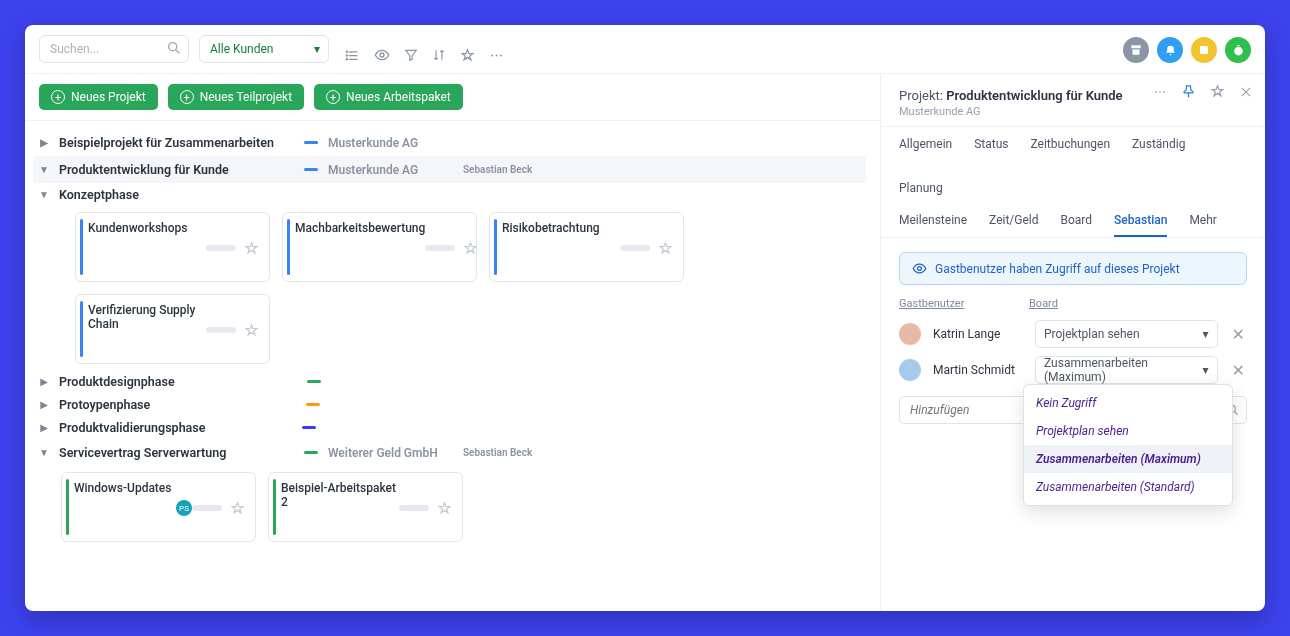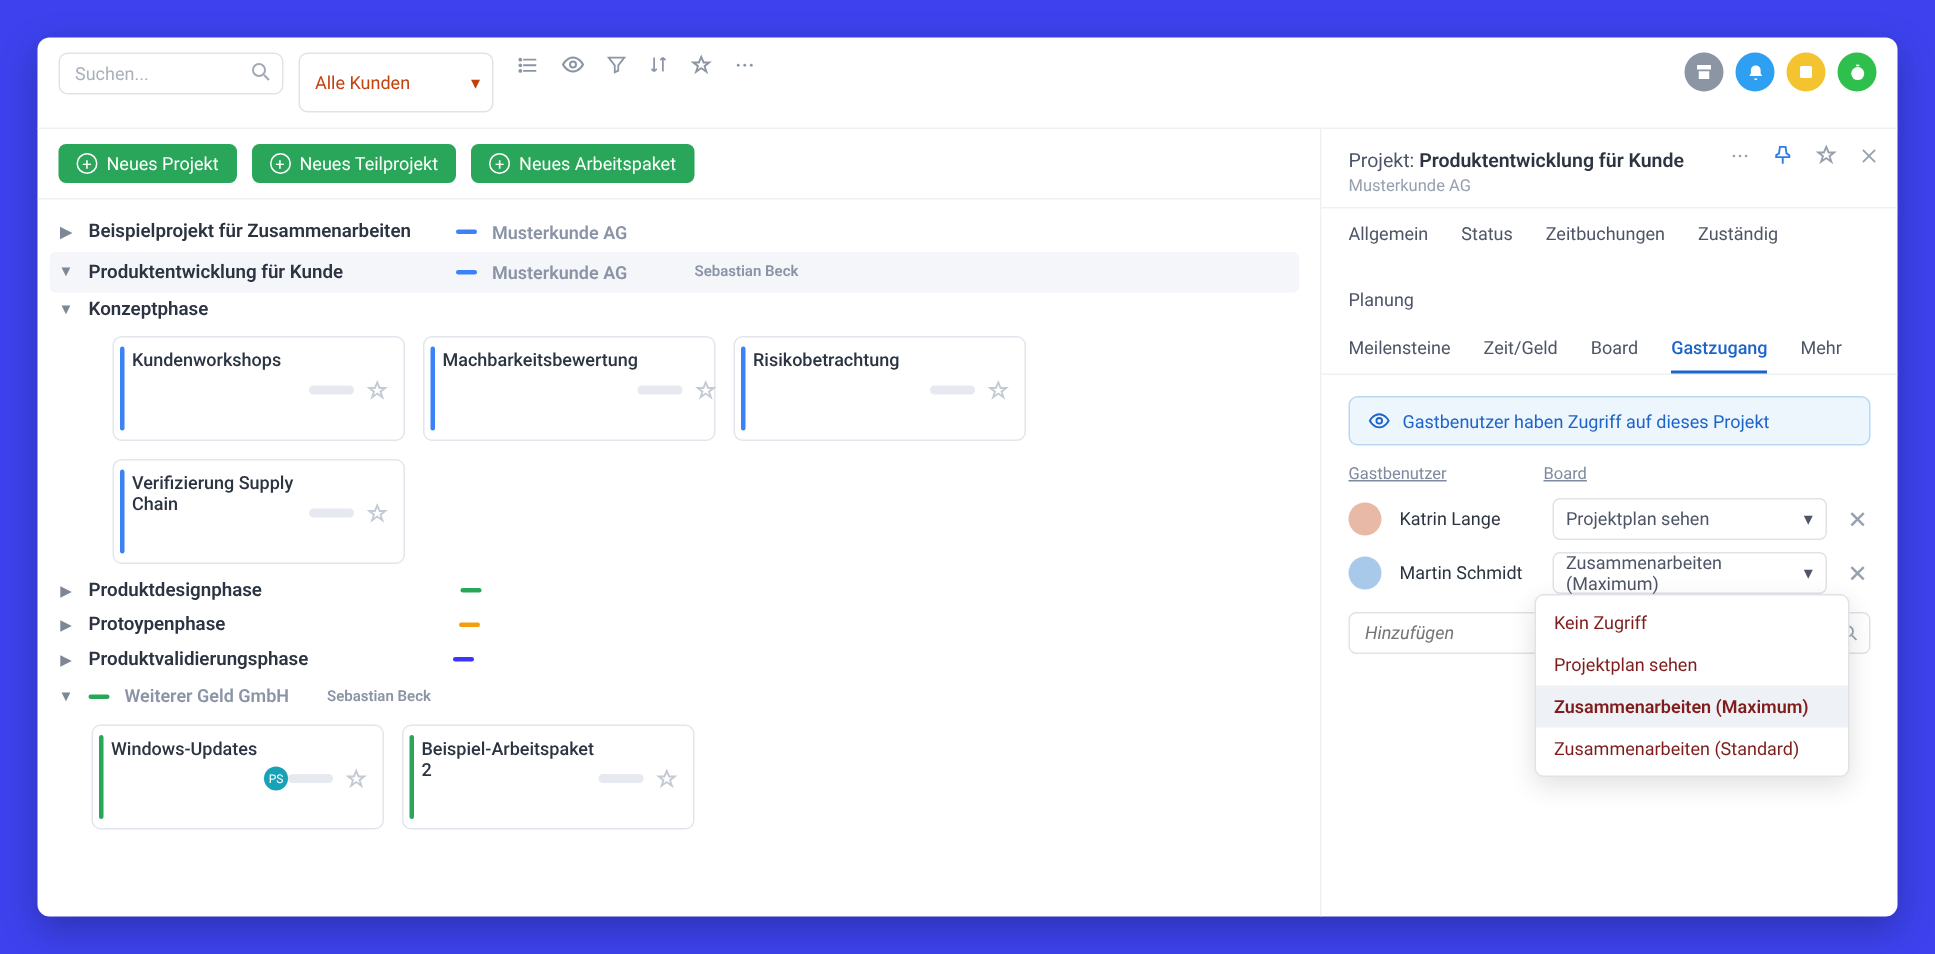--- a/index.html
+++ b/index.html
@@ -1,23 +1,23 @@
 <!DOCTYPE html>
 <html><head>
 <meta charset="utf-8">
 <style>
   * { box-sizing: border-box; margin: 0; padding: 0; font-family: -apple-system, BlinkMacSystemFont, "Segoe UI", Roboto, Arial, sans-serif; }
   body { background: #3d42ee; padding: 25px; }
   .app { background: #fff; border-radius: 8px; width: 1240px; height: 586px; display: flex; flex-direction: column; overflow: hidden; box-shadow: 0 8px 24px rgba(0,0,0,0.25); }
-  .toolbar { display: flex; align-items: flex-start; padding: 10px 14px; gap: 10px; border-bottom: 1px solid #eef1f4; }
+  .toolbar { display: flex; align-items: flex-end; padding: 10px 14px; gap: 10px; border-bottom: 1px solid #eef1f4; }
   .search { position: relative; }
   .search input { width: 150px; height: 28px; border: 1px solid #dfe3e8; border-radius: 6px; padding: 0 28px 0 10px; font-size: 12px; color: #555; }
   .search input::placeholder { color: #aab1bb; }
   .search .sicon { position: absolute; right: 7px; top: 5px; color: #a0a8b4; }
-  .dropdown { display: flex; align-items: center; justify-content: space-between; height: 40px; border: 1px solid #dfe3e8; border-radius: 6px; padding: 0 8px 0 10px; font-size: 12px; color: #c2410c; width: 130px; cursor: pointer; }
+  .dropdown { display: flex; align-items: center; justify-content: space-between; height: 28px; border: 1px solid #dfe3e8; border-radius: 6px; padding: 0 8px 0 10px; font-size: 12px; color: #15803d; width: 130px; cursor: pointer; }
   .tb-icons { display: flex; gap: 14px; align-items: center; color: #8b95a3; margin-left: 6px; }
   .tb-icons span { cursor: pointer; display: inline-flex; }
   .tb-right { margin-left: auto; display: flex; gap: 8px; }
   .circ { width: 26px; height: 26px; border-radius: 50%; display: flex; align-items: center; justify-content: center; color: #fff; cursor: pointer; }
   .c-gray { background: #8b95a3; }
   .c-blue { background: #2f9ff2; }
   .c-yellow { background: #f4c430; }
   .c-green { background: #2fbf4c; }
 
   .main { display: flex; flex: 1; min-height: 0; }
@@ -68,21 +68,21 @@
   .guest { display: flex; align-items: center; padding: 4px 18px; gap: 12px; position: relative; }
   .guest .av2 { width: 22px; height: 22px; border-radius: 50%; background: #d0d6df; background-size: cover; flex-shrink: 0; }
   .guest .gname { width: 90px; font-size: 12px; color: #2b3440; }
   .role-dd { flex: 1; border: 1px solid #dfe3e8; border-radius: 5px; height: 28px; display: flex; align-items: center; justify-content: space-between; padding: 0 8px; font-size: 12px; color: #4d5566; cursor: pointer; }
   .guest .x { color: #97a0ae; cursor: pointer; padding: 0 2px; }
   .add-row { display: flex; padding: 8px 18px; gap: 12px; align-items: center; }
   .add-row input { flex: 1; height: 28px; border: 1px solid #dfe3e8; border-radius: 5px; padding: 0 10px; font-size: 12px; font-style: italic; color: #97a0ae; }
   .add-row .sbtn { width: 28px; height: 28px; border: 1px solid #dfe3e8; border-radius: 5px; display: flex; align-items: center; justify-content: center; color: #97a0ae; cursor: pointer; }
 
   .popup { position: absolute; left: 142px; top: 32px; width: 210px; background: #fff; border: 1px solid #dfe3e8; border-radius: 6px; box-shadow: 0 6px 18px rgba(0,0,0,0.12); z-index: 10; padding: 4px 0; }
-  .popup .opt { padding: 7px 12px; font-size: 12px; color: #7f1d1d; cursor: pointer; }
+  .popup .opt { padding: 7px 12px; font-size: 12px; color: #4c1d95; cursor: pointer; font-style: italic; }
   .popup .opt.sel { background: #eef1f5; font-weight: 600; }
 
   svg { display: block; }
 </style>
 </head>
 <body>
 
 <div class="app">
 
   <div class="toolbar">
@@ -269,20 +269,21 @@
         <span style="font-weight:600;">Protoypenphase</span>
             <span class="dash" style="background:#f59e0b;margin-left:146px"></span>
           </div>
           <div class="phaserow sub1">
             <span class="caret">▶</span>
         <span style="font-weight:600;">Produktvalidierungsphase</span>
             <span class="dash" style="background:#3b36ff;margin-left:86px"></span>
           </div>
           <div class="prow bold">
             <span class="caret">▼</span>
+    <span class="pname">Servicevertrag Serverwartung</span>
     <span class="dash" style="background:#2aa65a"></span>
     <span class="cust">Weiterer Geld GmbH</span>
     <span class="owner">Sebastian Beck</span>
           </div>
           <div class="cards" style="padding-left: 22px;">
             <div class="card green">
               <div class="card-title">Windows-Updates</div>
         <div class="card-foot">
           <span class="av">PS</span>
           <div style="display:flex;align-items:center;gap:8px;">
@@ -352,21 +353,21 @@
           <span class="tab">Allgemein</span>
           <span class="tab">Status</span>
           <span class="tab">Zeitbuchungen</span>
           <span class="tab">Zuständig</span>
           <span class="tab">Planung</span>
         </div>
       <div class="tabs" id="tabs2" style="border-bottom:1px solid #eef1f4;">
           <span class="tab">Meilensteine</span>
           <span class="tab">Zeit/Geld</span>
           <span class="tab">Board</span>
-          <span class="tab active">Gastzugang</span>
+          <span class="tab active">Sebastian</span>
           <span class="tab">Mehr</span>
         </div>
 
       <div class="info">
         <span>
             <svg width="15" height="15" viewBox="0 0 24 24" stroke="currentColor" fill="none" stroke-width="2">
               <path d="M2 12s3.5-7 10-7 10 7 10 7-3.5 7-10 7S2 12 2 12z"></path>
               <circle cx="12" cy="12" r="3"></circle>
             </svg>
           </span>

